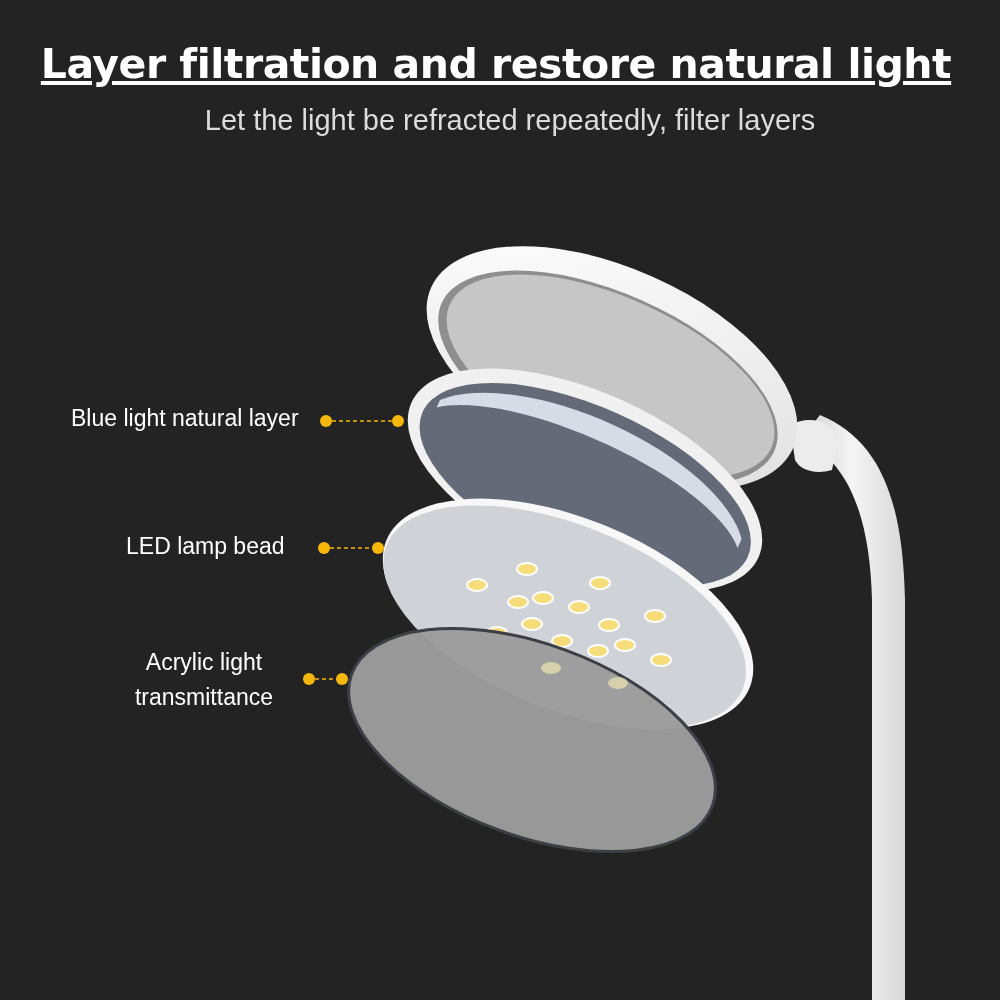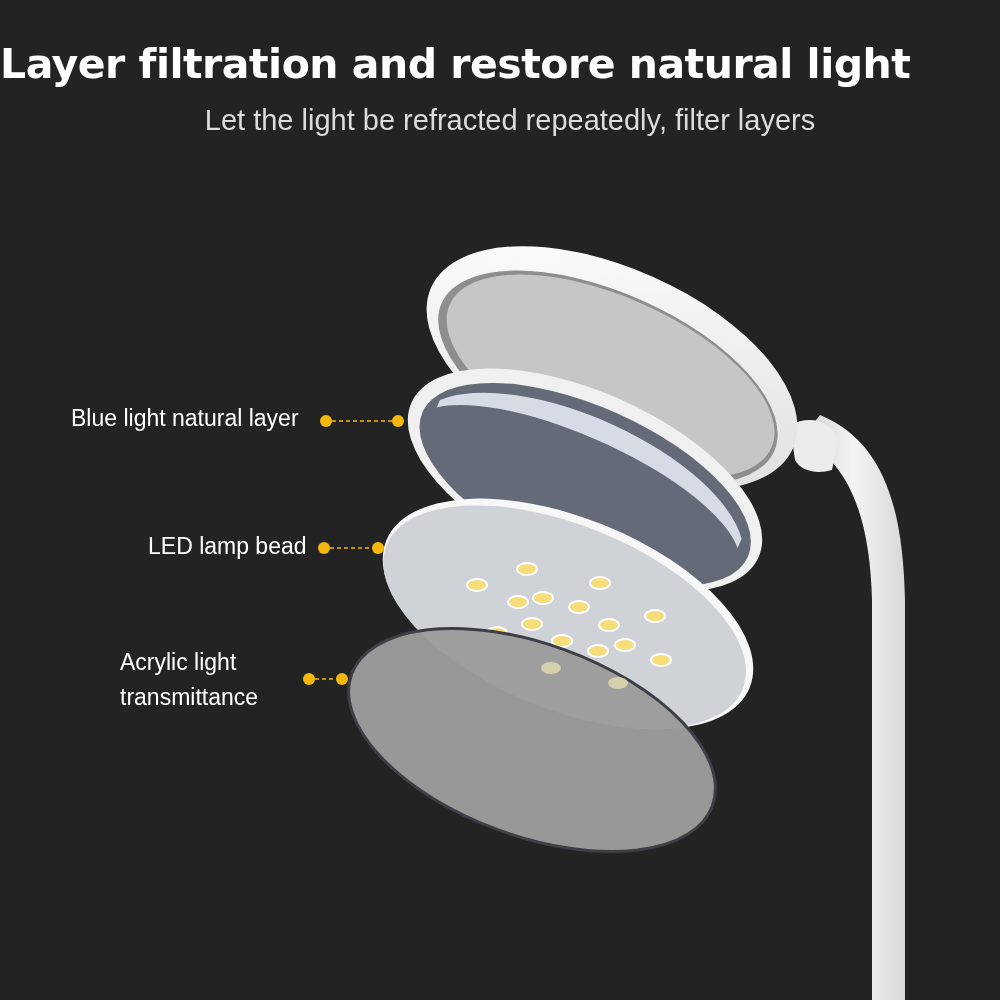--- a/index.html
+++ b/index.html
@@ -1,21 +1,21 @@
 <!DOCTYPE html>
 <html><head>
 <meta charset="utf-8">
 <style>
   html,body{margin:0;padding:0;}
   body{width:1000px;height:1000px;background:#232323;position:relative;overflow:hidden;font-family:"DejaVu Sans","Liberation Sans",sans-serif;}
-  .title{position:absolute;left:0;right:8px;top:40px;color:#fff;font-weight:bold;font-size:41px;letter-spacing:-0.5px;font-family:"DejaVu Sans",sans-serif;}
+  .title{position:absolute;left:0;right:8px;top:40px;text-align:center;color:#fff;font-weight:bold;font-size:41px;letter-spacing:-0.5px;font-family:"DejaVu Sans",sans-serif;text-decoration:underline;}
   .subtitle{position:absolute;left:0;right:0;top:102px;text-align:center;color:#dcdcdc;font-size:29px;line-height:37px;font-family:"Liberation Sans",sans-serif;padding-left:20px;}
   .subtitle div{white-space:nowrap;}
   .label{position:absolute;color:#fff;font-size:23px;font-family:"Liberation Sans",sans-serif;white-space:nowrap;}
-  .label.right{text-align:left;}
+  .label.right{text-align:center;}
   svg.art{position:absolute;left:0;top:0;}
 </style>
 </head>
 <body>
 
 <div class="title">Layer filtration and restore natural light</div>
 <div class="subtitle">
   <div>Let the light be refracted repeatedly, filter layers</div>
 </div>
 
@@ -90,17 +90,17 @@
     <circle cx="378" cy="548" r="6" stroke="none"></circle>
   </g>
   <g fill="#f5b80a" stroke="#f5b80a">
     <circle cx="309" cy="679" r="6" stroke="none"></circle>
     <line x1="315" y1="679" x2="341" y2="679" stroke-width="1.5" stroke-dasharray="4 3"></line>
     <circle cx="342" cy="679" r="6" stroke="none"></circle>
   </g>
 </svg>
 
 <div class="label" style="left:71px;top:405px;">Blue light natural layer</div>
-<div class="label" style="left:148px;top:533px;">LED lamp bead</div>
+<div class="label" style="left:126px;top:533px;">LED lamp bead</div>
 <div class="label right" style="left:120px;width:168px;top:645px;line-height:35px;">
   <div>Acrylic light</div>
   <div>transmittance</div>
 </div>
 
 </body></html>

